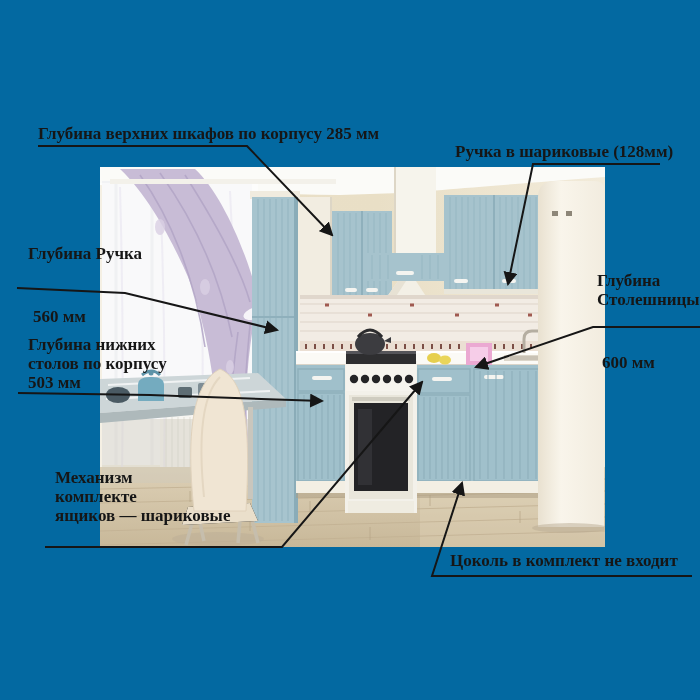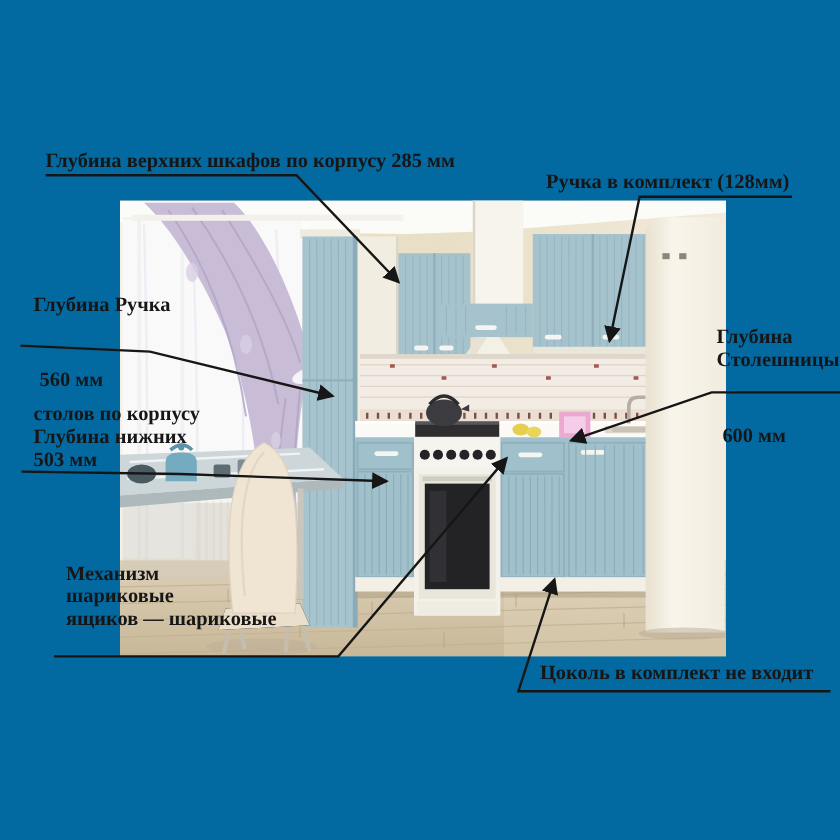--- a/index.html
+++ b/index.html
@@ -242,40 +242,40 @@
     <polyline points="660,164 533,164 508,284" fill="none" stroke="#161616" stroke-width="2" marker-end="url(#arrow)"></polyline>
     <polyline points="17,288 125,293 277,330" fill="none" stroke="#161616" stroke-width="2" marker-end="url(#arrow)"></polyline>
     <polyline points="18,393 150,395 322,401" fill="none" stroke="#161616" stroke-width="2" marker-end="url(#arrow)"></polyline>
     <polyline points="700,327 593,327 476,367" fill="none" stroke="#161616" stroke-width="2" marker-end="url(#arrow)"></polyline>
     <polyline points="45,547 282,547 422,382" fill="none" stroke="#161616" stroke-width="2" marker-end="url(#arrow)"></polyline>
     <polyline points="692,576 432,576 462,483" fill="none" stroke="#161616" stroke-width="2" marker-end="url(#arrow)"></polyline>
   </svg>
 
   <div class="label" style="left:38px;top:124px;">Глубина верхних шкафов по корпусу 285 мм</div>
 
-  <div class="label" style="left:455px;top:142px;">Ручка в комплект (128мм)</div>
+  <div class="label" style="left:455px;top:142px;">Ручка в шариковые (128мм)</div>
 
   <div class="label" style="left:28px;top:244px;">
     <div>Глубина Ручка</div>
     <div class="pad">560 мм</div>
   </div>
 
   <div class="label" style="left:28px;top:335px;">
+    <div>Глубина нижних</div>
     <div>столов по корпусу</div>
-    <div>Глубина нижних</div>
     <div>503 мм</div>
   </div>
 
   <div class="label" style="left:597px;top:271px;">
     <div>Глубина</div>
     <div>Столешницы</div>
     <div class="pad">600 мм</div>
   </div>
 
   <div class="label" style="left:55px;top:468px;">
     <div>Механизм</div>
-    <div>шариковые</div>
+    <div>комплекте</div>
     <div>ящиков — шариковые</div>
   </div>
 
   <div class="label" style="left:450px;top:551px;">Цоколь в комплект не входит</div>
 
 </div>
 
 </body></html>

